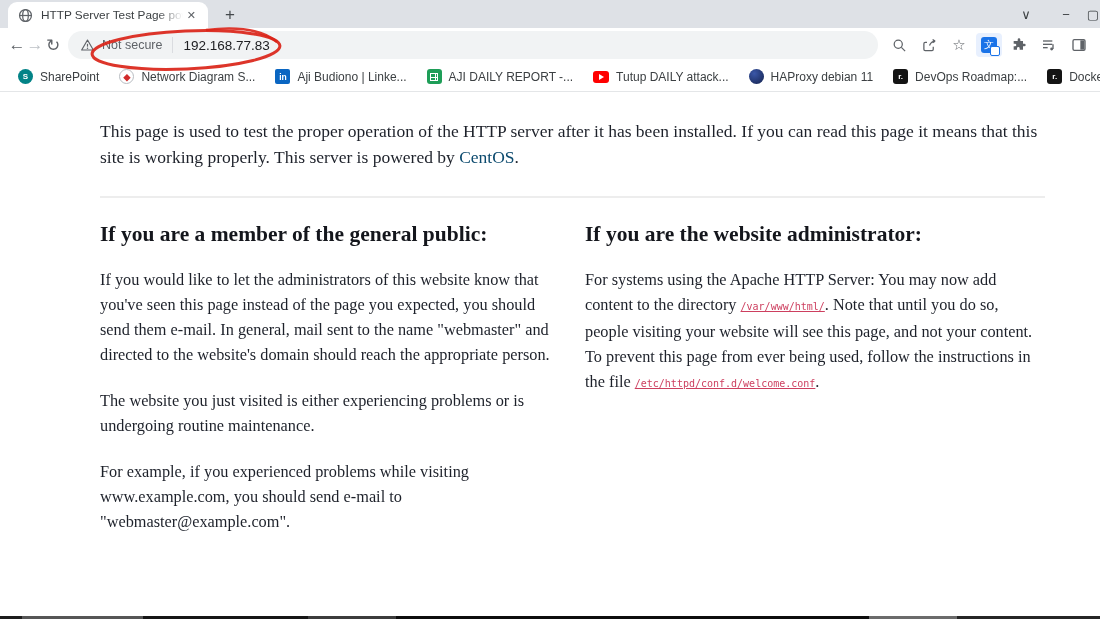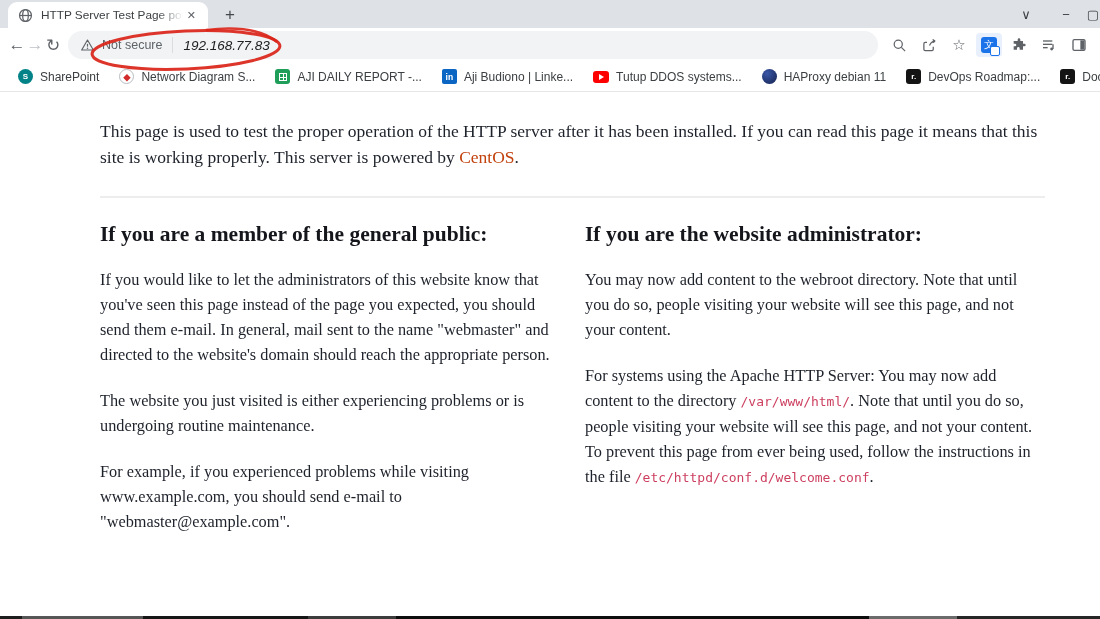--- a/index.html
+++ b/index.html
@@ -23,21 +23,21 @@
   
   .toolbar { height:34px; background:#fff; display:flex; align-items:center; padding:0 8px; position:relative; }
   .nav-ico { font-size:17px; width:28px; height:28px; display:flex; align-items:center; justify-content:center;
     color:#5f6368; border-radius:50%; cursor:pointer; }
   .nav-ico.disabled { color:#bdc1c6; }
   .omnibox { flex:0 0 auto; width:810px; height:28px; margin-left:6px; background:#f1f3f4; border-radius:14px;
     display:flex; align-items:center; padding:12px 12px; }
   .sec-chip { display:flex; align-items:center; gap:7px; }
   .sec-label { font-size:12.5px; color:#5f6368; }
   .omni-sep { width:1px; height:16px; background:#dadce0; margin:0 10px; }
-  .omni-url { font-size:13.5px; color:#202124;font-style:italic; }
+  .omni-url { font-size:13.5px; color:#202124; }
   .tb-right { display:flex; align-items:center; gap:4px; margin-left:8px; }
   .tb-ico { width:26px; height:26px; display:flex; align-items:center; justify-content:center;
     color:#5f6368; font-size:15px; border-radius:50%; cursor:pointer; }
   .translate-wrap { background:#e8f0fe; border-radius:4px; width:26px; height:24px;
     display:flex; align-items:center; justify-content:center; cursor:pointer; }
   .translate-sq { width:16px; height:16px; background:#1a73e8; border-radius:3px; color:#fff;
     font-size:10px; display:flex; align-items:center; justify-content:center; position:relative; }
   .translate-sq::after { content:""; position:absolute; right:-3px; bottom:-3px; width:8px; height:8px;
     background:#fff; border:1px solid #1a73e8; border-radius:2px; }
   .annotation-circle { position:absolute; left:86px; top:-8px; width:206px; height:58px; pointer-events:none; z-index:5; }
@@ -79,27 +79,27 @@
       radial-gradient(1.3px 1.3px at 44% 85%, rgba(255,255,255,.4), transparent 70%),
       radial-gradient(1.3px 1.3px at 62% 15%, rgba(220,255,245,.5), transparent 70%),
       radial-gradient(1.3px 1.3px at 83% 62%, rgba(235,210,255,.55), transparent 70%),
       radial-gradient(1.3px 1.3px at 96% 80%, rgba(255,255,255,.45), transparent 70%),
       linear-gradient(100deg, #2b1a5e 0%, #20234e 12%, #163c42 30%, #1c5a50 46%,
         #1d4f52 58%, #2b3f66 68%, #4c1e97 82%, #671fb4 92%, #7327c4 100%);
   }
   .banner-title { color:#f4f1ea; font-size:28px; font-weight:bold; letter-spacing:2px;
     text-shadow:1px 2px 4px rgba(0,0,0,.75); }
   .intro { margin:26px 60px 0 100px; width:942px; font-size:17.5px; line-height:26px; }
-  .intro a { color:#c2410c; text-decoration:none; cursor:pointer; }
+  .intro a { color:#0c4a6e; text-decoration:none; cursor:pointer; }
   .rule { margin:26px 55px 0 100px; width:945px; border:0; border-top:2px solid #ededed; }
   .cols { display:flex; margin-left:100px; margin-top:24px; gap:25px; }
   .col { width:460px; }
   .col h2 { font-size:21.5px; font-weight:bold; color:#14161c; margin-bottom:20px; }
   .col p { font-size:16.3px; line-height:25px; margin-bottom:21px; }
-  code { font-family:"DejaVu Sans Mono", monospace; font-size:13px; color:#cd3f5f; }
+  code { font-family:"DejaVu Sans Mono", monospace; font-size:10px; color:#cd3f5f;text-decoration:underline; }
 
   .taskbar-edge { height:3px; width:1100px;
     background:linear-gradient(90deg,#1d1d1d 0 2%,#565656 2% 13%,#161616 13% 28%,#3c3c3c 28% 36%,
       #0d0d0d 36% 79%,#6b6b6b 79% 87%,#262626 87% 100%); }
 </style>
 </head>
 <body>
 
 <div class="browser">
 
@@ -187,34 +187,34 @@
   <div class="bookmarks">
     <div class="bm">
       <span class="bm-ico ico-sharepoint">S</span>
       <span class="bm-label">SharePoint</span>
     </div>
     <div class="bm">
       <span class="bm-ico ico-netdiag">◆</span>
       <span class="bm-label">Network Diagram S...</span>
     </div>
     <div class="bm">
+      <span class="bm-ico ico-linkedin">in</span>
+      <span class="bm-label">Aji Budiono | Linke...</span>
+    </div>
+    <div class="bm">
       <span class="bm-ico ico-sheets">
           <i></i>
         </span>
       <span class="bm-label">AJI DAILY REPORT -...</span>
     </div>
     <div class="bm">
-      <span class="bm-ico ico-linkedin">in</span>
-      <span class="bm-label">Aji Budiono | Linke...</span>
-    </div>
-    <div class="bm">
       <span class="bm-ico ico-youtube">
           <i></i>
         </span>
-      <span class="bm-label">Tutup DDOS systems...</span>
+      <span class="bm-label">Tutup DAILY attack...</span>
     </div>
     <div class="bm">
       <span class="bm-ico ico-haproxy"></span>
       <span class="bm-label">HAProxy debian 11</span>
     </div>
     <div class="bm">
       <span class="bm-ico ico-roadmap">r.</span>
       <span class="bm-label">DevOps Roadmap:...</span>
     </div>
     <div class="bm">
@@ -232,21 +232,20 @@
 
     <div class="cols">
       <div class="col">
         <h2>If you are a member of the general public:</h2>
         <p>If you would like to let the administrators of this website know that you've seen this page instead of the page you expected, you should send them e-mail. In general, mail sent to the name "webmaster" and directed to the website's domain should reach the appropriate person.</p>
         <p>The website you just visited is either experiencing problems or is undergoing routine maintenance.</p>
         <p>For example, if you experienced problems while visiting www.example.com, you should send e-mail to "webmaster@example.com".</p>
       </div>
       <div class="col">
         <h2>If you are the website administrator:</h2>
-        <p>You may now add content to the webroot directory. Note that until you do so, people visiting your website will see this page, and not your content.</p>
         <p><span>For systems using the Apache HTTP Server: You may now add content to the directory </span><code>/var/www/html/</code><span>. Note that until you do so, people visiting your website will see this page, and not your content. To prevent this page from ever being used, follow the instructions in the file </span><code>/etc/httpd/conf.d/welcome.conf</code><span>.</span></p>
 
       </div>
     </div>
   </div>
 
   <div class="taskbar-edge"></div>
 </div>
 
 </body></html>

